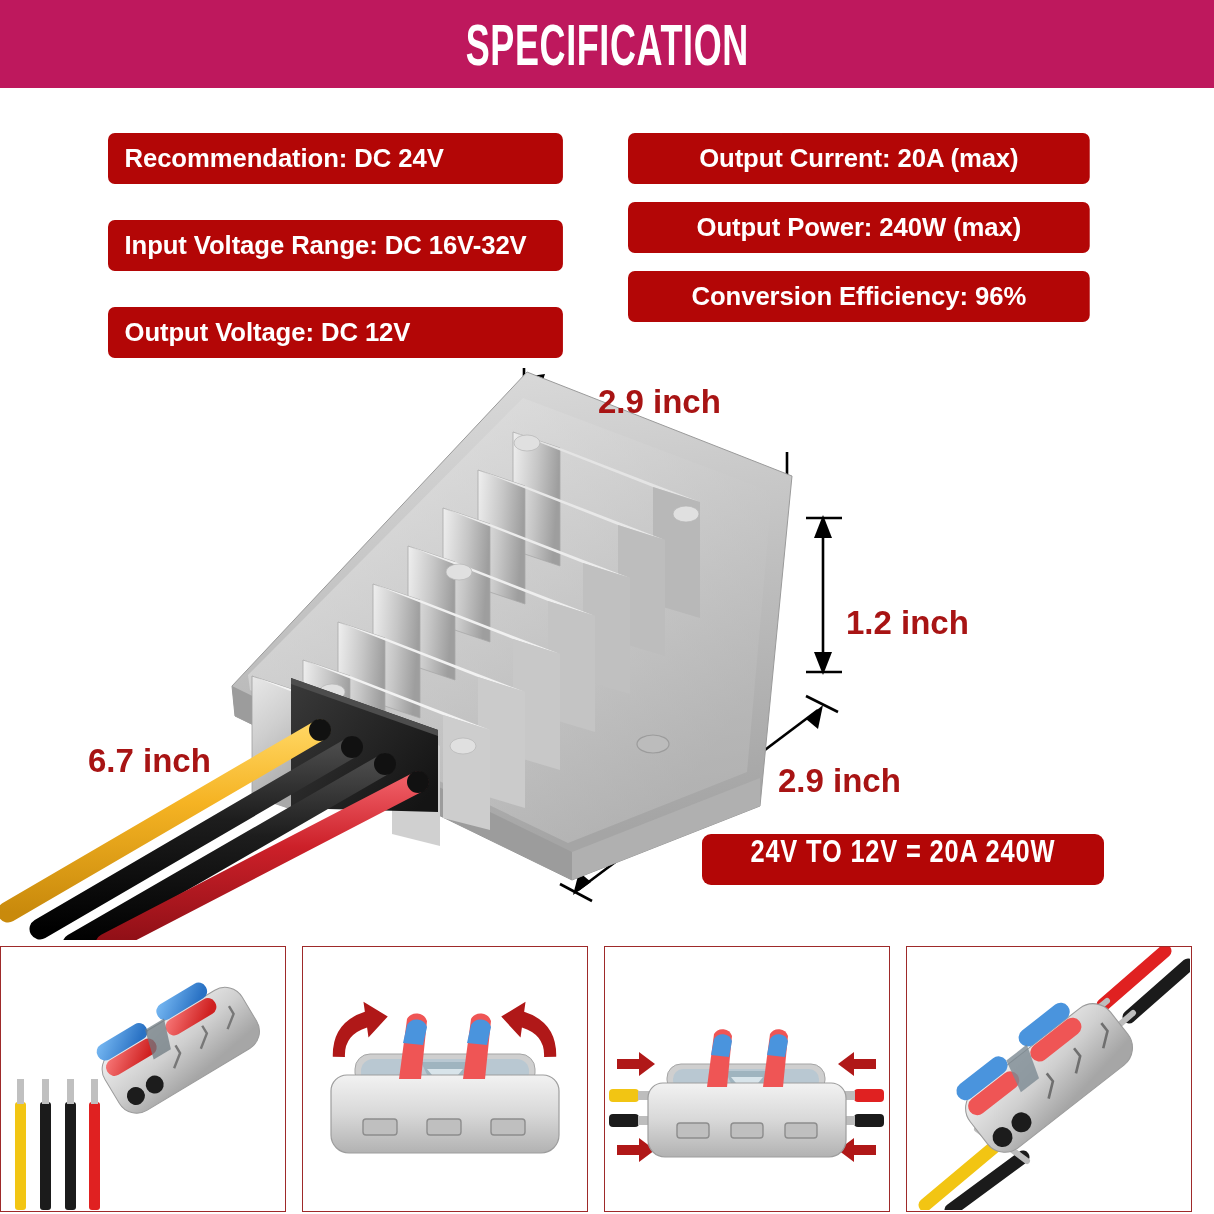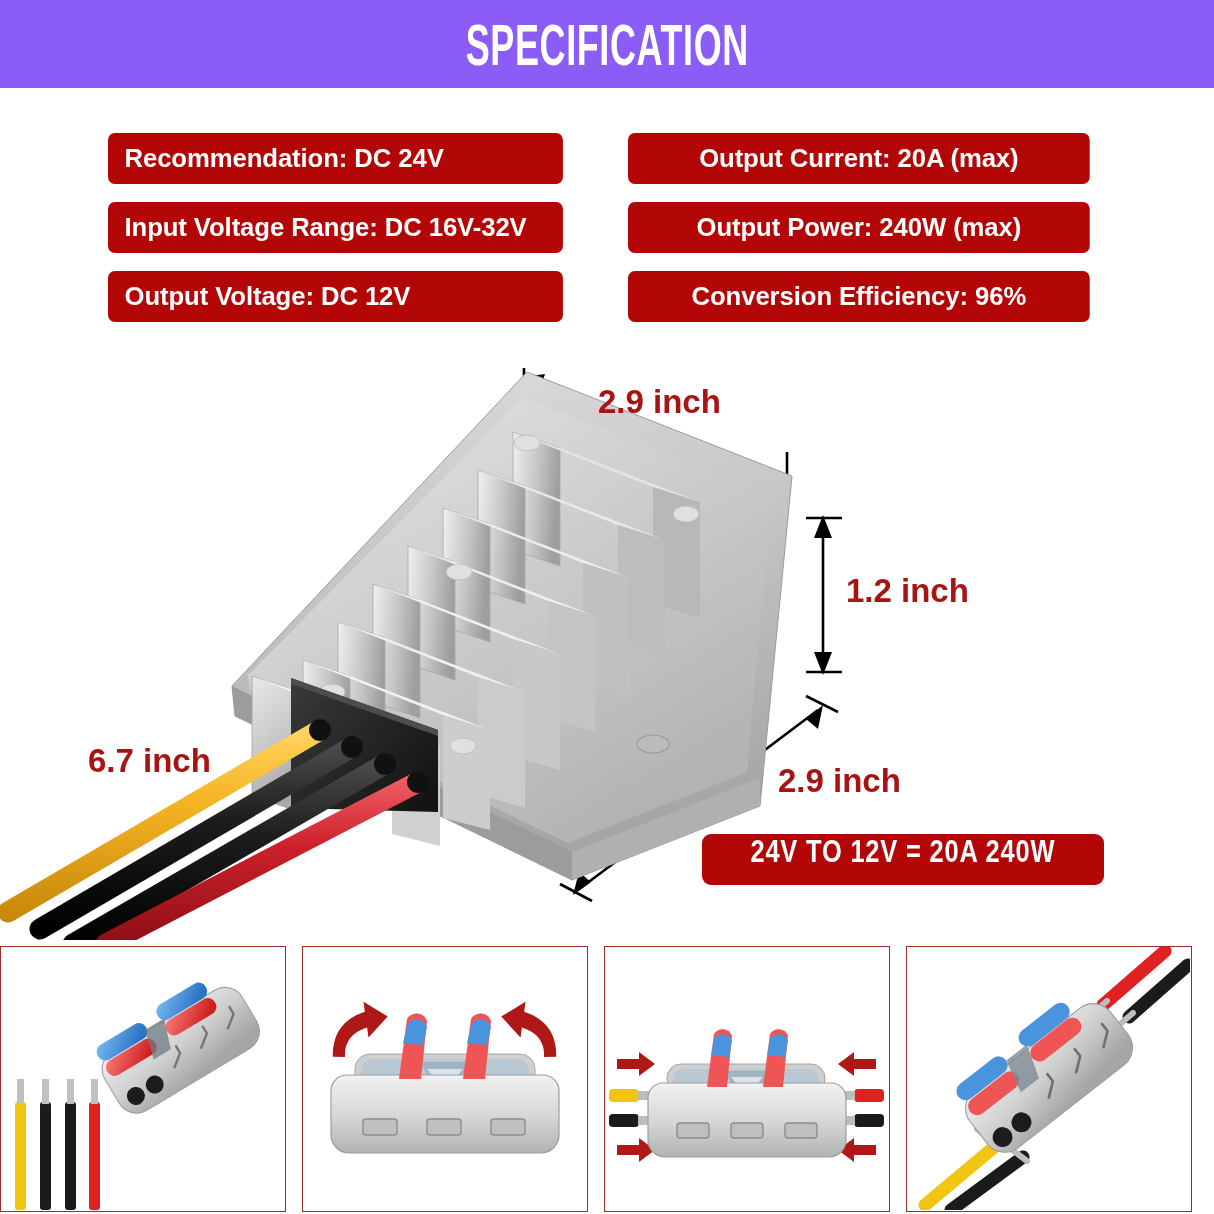--- a/index.html
+++ b/index.html
@@ -7,39 +7,39 @@
     width: 1214px; height: 1214px;
     background: #ffffff;
     font-family: "Liberation Sans", sans-serif;
     overflow: hidden;
   }
   #page { position: relative; width: 1214px; height: 1214px; background:#fff; }
 
   
   .header-band {
     position: absolute; left: 0; top: 0; width: 1214px; height: 88px;
-    background: #8b5cf6;
+    background: #be185d;
     display: flex; align-items: center; justify-content: center;
   }
   .header-title {
     color: #ffffff;
     font-size: 58px;
     font-weight: bold;
     letter-spacing: 1px;
     transform: scaleX(0.62);
     transform-origin: center center;
     white-space: nowrap;
     font-family: "Liberation Sans", sans-serif;
   }
 
   
   .spec-grid { position: absolute; left: 108px; top: 133px; width: 996px; }
   .spec-cols { display: flex; gap: 51px; }
   .spec-col { display: flex; flex-direction: column; gap: 18px; }
-  .spec-col.left  { width: 469px; }
+  .spec-col.left  { width: 469px; gap: 36px; }
   .spec-col.right { width: 476px; }
   .spec-chip {
     background: #b30606;
     border-radius: 7px;
     height: 51px;
     display: flex; align-items: center;
     padding: 0 17px;
     color: #fff;
     font-size: 26.5px;
     font-weight: bold;
@@ -54,21 +54,21 @@
   
   .dim-label {
     position: absolute;
     color: #a81414;
     font-weight: bold;
     font-size: 33px;
     white-space: nowrap;
     letter-spacing: 0px;
   }
   .dim-top   { left: 598px; top: 383px; }
-  .dim-right { left: 846px; top: 572px; }
+  .dim-right { left: 846px; top: 604px; }
   .dim-diag  { left: 778px; top: 762px; }
   .dim-left  { left: 88px;  top: 742px; }
 
   
   .ribbon {
     position: absolute; left: 702px; top: 834px;
     width: 402px; height: 51px;
     background: #b30606;
     border-radius: 9px;
     display: flex; align-items: flex-start; justify-content: center;

